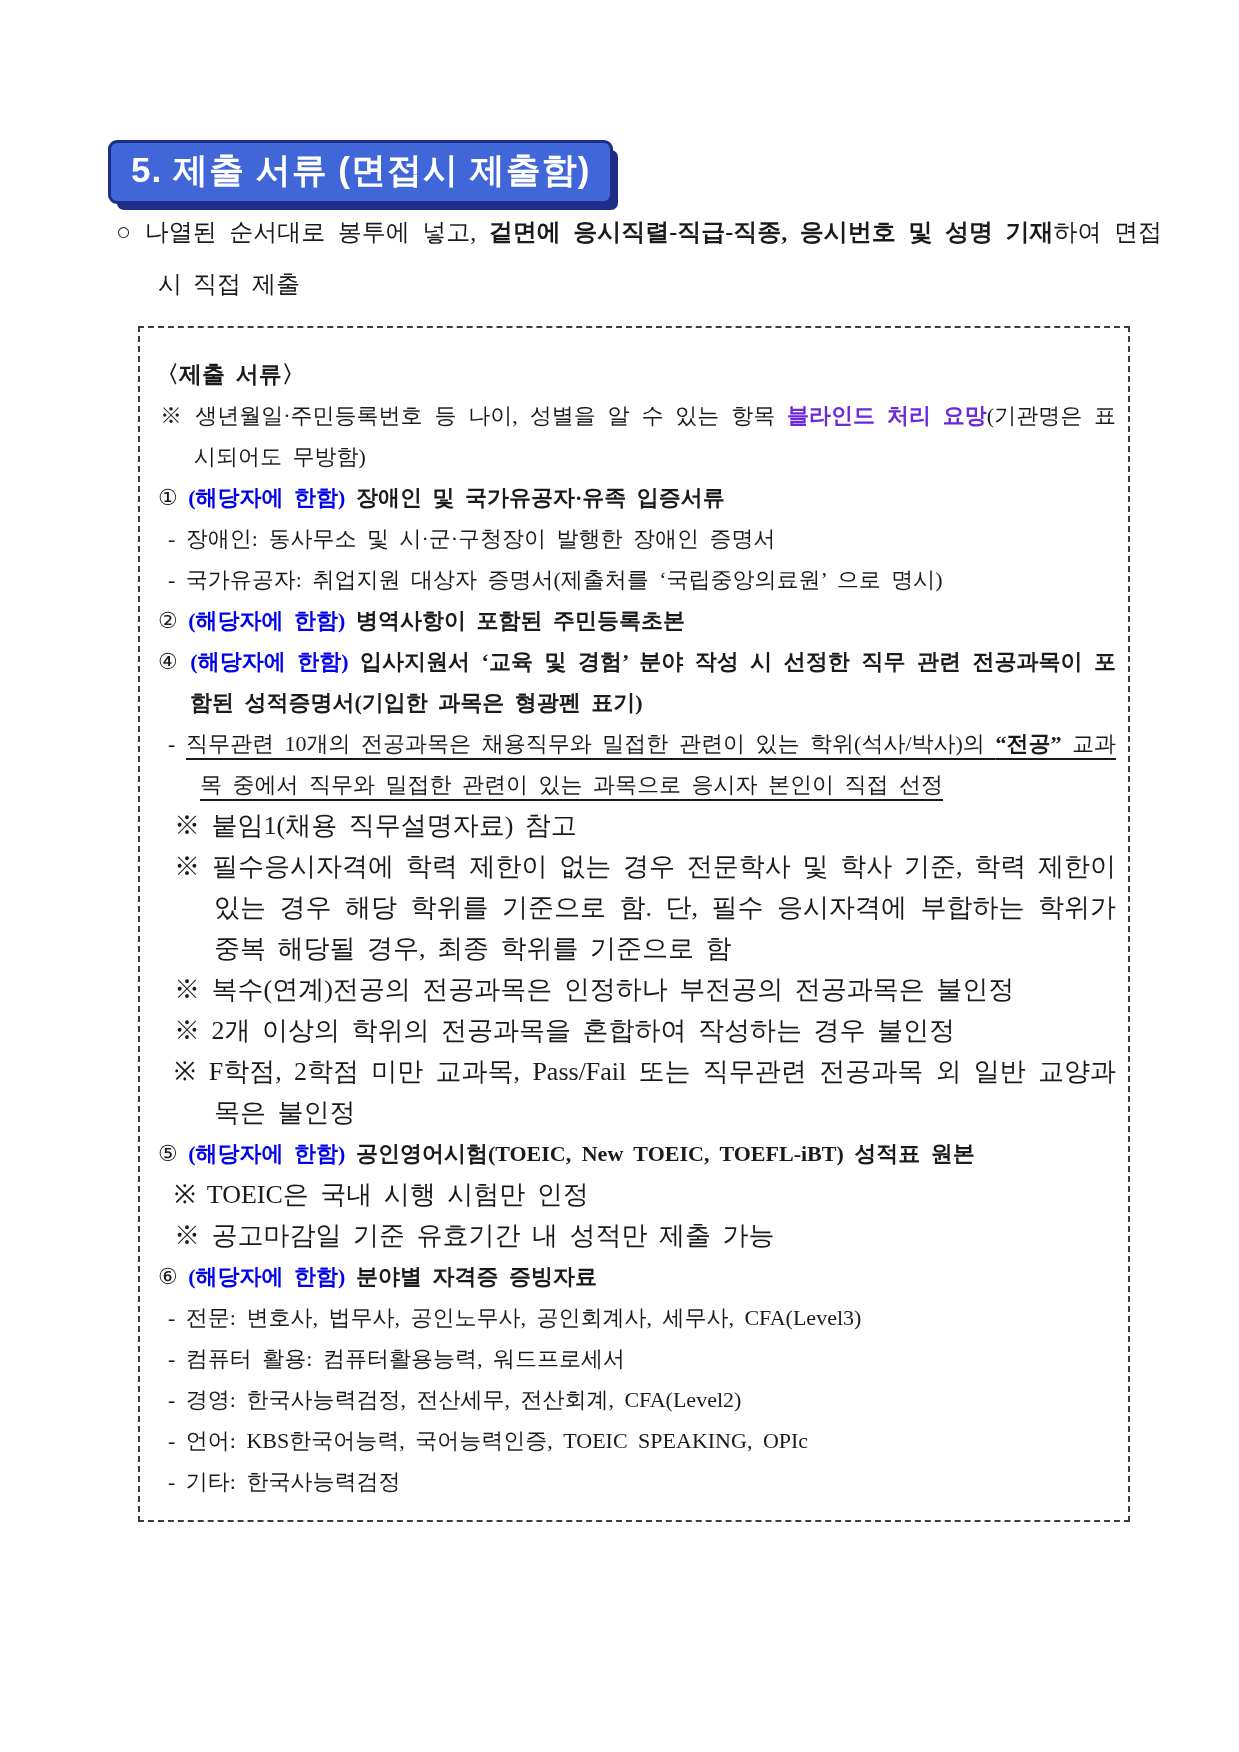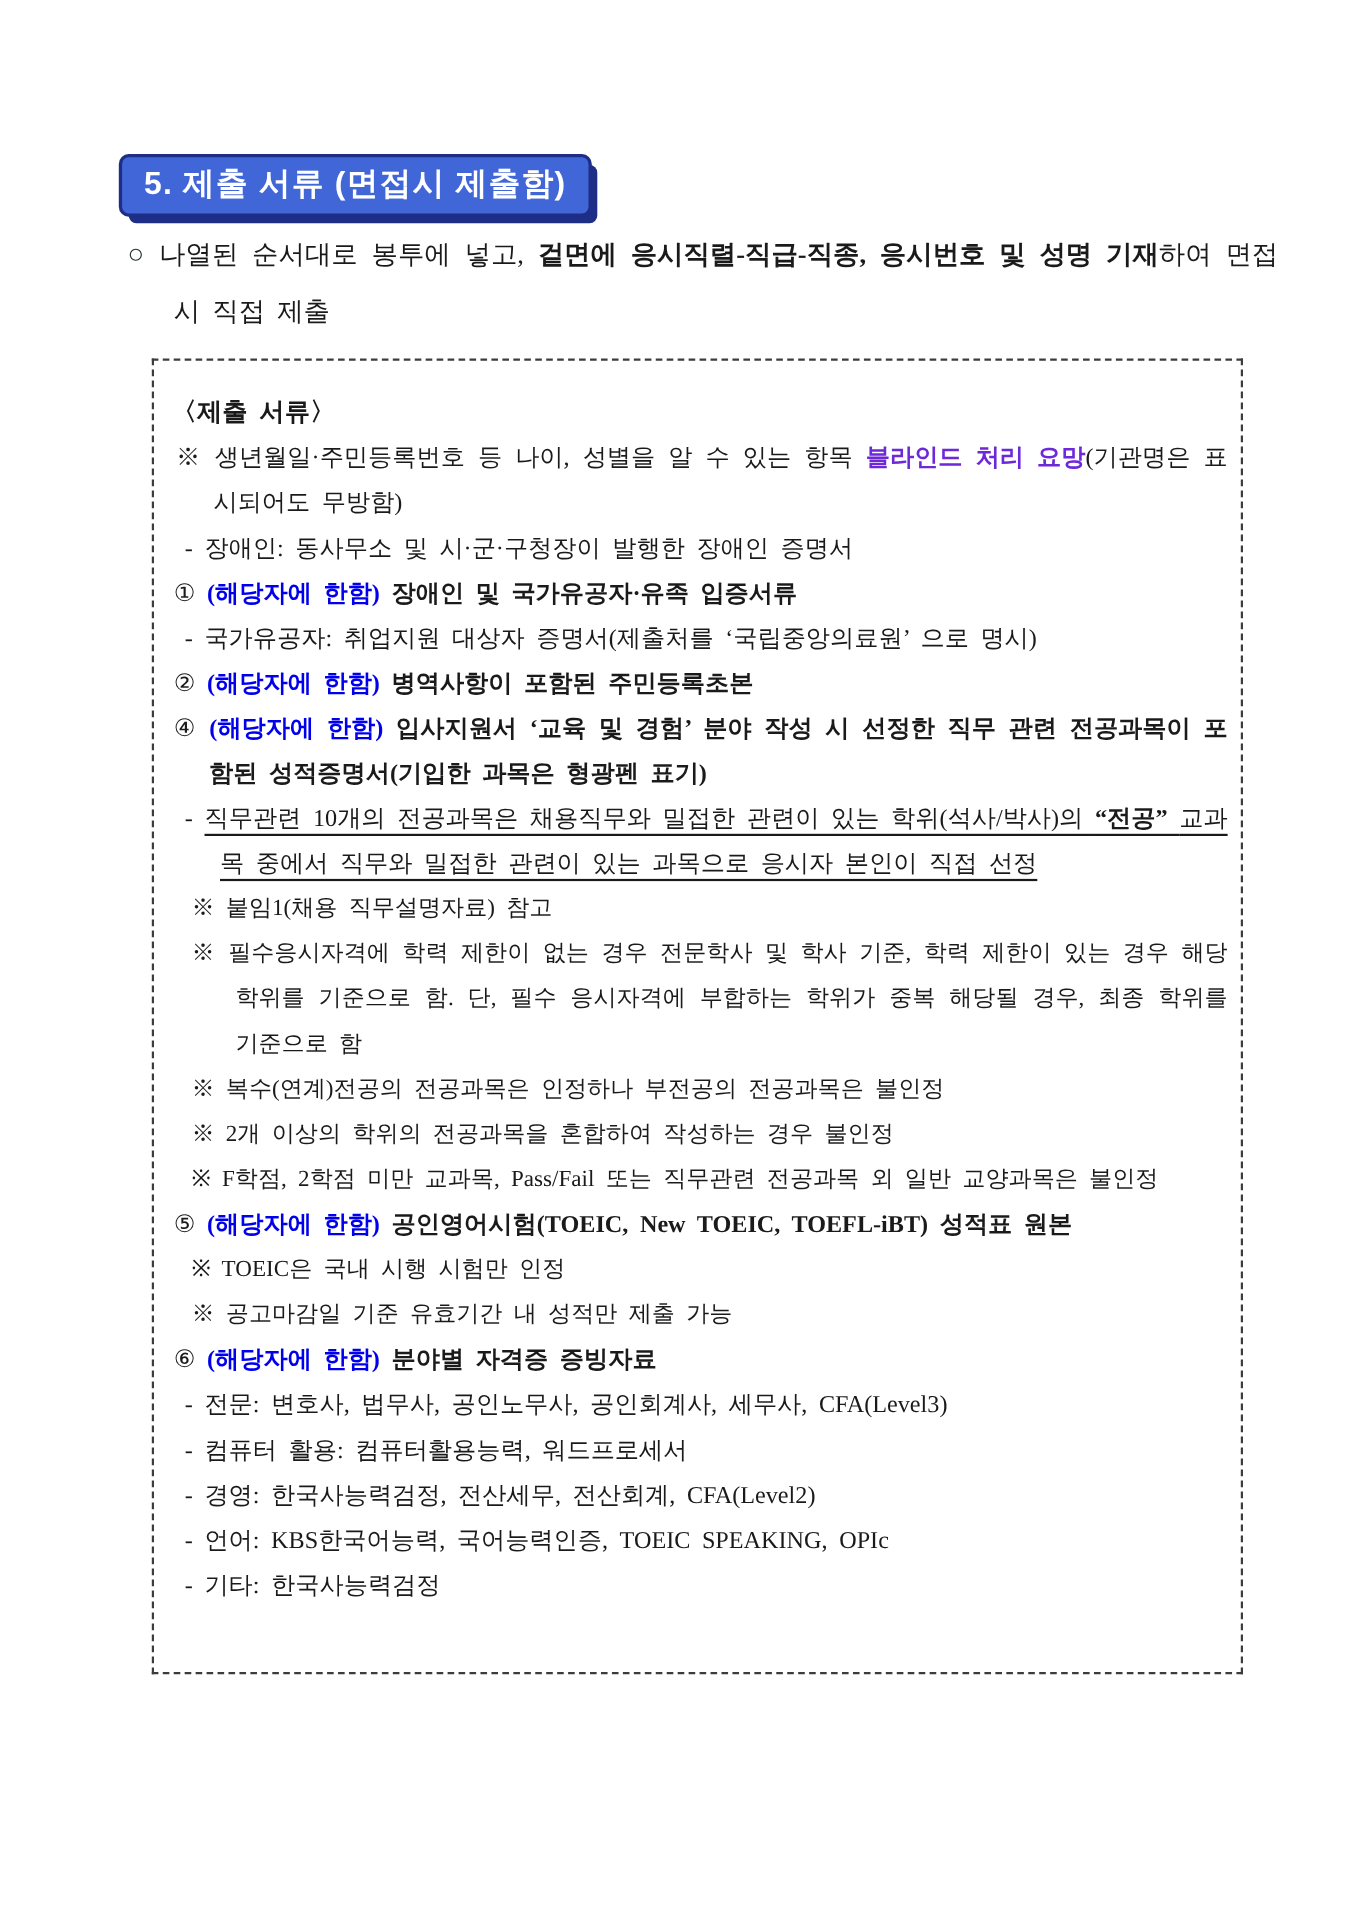--- a/index.html
+++ b/index.html
@@ -7,21 +7,21 @@
     width:1239px;height:1752px;position:relative;background:#ffffff;
     font-family:"Liberation Serif","DejaVu Serif",serif;color:#1a1a1a;
   }
   
   .title-badge{
     position:absolute;left:108px;top:140px;
     background:#4166d8;border:3px solid #1e2d86;border-radius:9px;
     box-shadow:7px 8px 0 -2px #1e2d86;
     padding:4px 20px 7px 20px;
     font-family:"Liberation Sans","DejaVu Sans",sans-serif;
-    font-weight:bold;font-size:29px;color:#ffffff;letter-spacing:1px;
+    font-weight:bold;font-size:35px;color:#ffffff;letter-spacing:1px;
     white-space:nowrap;
   }
   
   .intro{
     position:absolute;left:116px;top:206px;width:1004px;
     font-size:24px;line-height:52px;text-align:justify;
     padding-left:42px;text-indent:-42px;word-spacing:5px;
   }
   .intro .bullet{font-size:25px;color:#23322a;margin-right:12px;}
   
@@ -30,43 +30,43 @@
     border:2px dashed #3c3c3c;box-sizing:border-box;
     padding:26px 12px 10px 10px;overflow:hidden;
   }
   .line{
     font-size:22px;line-height:41px;text-align:justify;word-spacing:5px;
   }
   .l-head{font-weight:bold;padding-left:6px;font-size:23px;}
   .l-note{padding-left:44px;text-indent:-34px;}
   .l-item{padding-left:40px;text-indent:-32px;}
   .l-dash{padding-left:50px;text-indent:-32px;}
-  .l-subnote{padding-left:64px;text-indent:-40px;font-size:21px;}
+  .l-subnote{padding-left:64px;text-indent:-40px;font-size:26px;}
   
   .r-n{}
   .r-b{font-weight:bold;}
   .r-bl{font-weight:bold;color:#0000ec;}
   .r-r{font-weight:bold;color:#6d28d9;}
   .r-u{text-decoration:underline;text-underline-offset:7px;text-decoration-thickness:2px;}
   .r-ub{font-weight:bold;text-decoration:underline;text-underline-offset:7px;text-decoration-thickness:2px;}
 </style>
 </head>
 <body>
 
 <div class="title-badge">5. 제출 서류 (면접시 제출함)</div>
 
 <div class="intro">
   <span class="bullet">○</span><span><span class="r-n">나열된 순서대로 봉투에 넣고, </span><span class="r-b">겉면에 응시직렬-직급-직종, 응시번호 및 성명 기재</span><span class="r-n">하여 면접 시 직접 제출</span></span>
 </div>
 
 <div class="doc-box">
     <div class="line l-head"><span class="r-b">〈제출 서류〉</span></div>
     <div class="line l-note"><span class="r-n">※ 생년월일·주민등록번호 등 나이, 성별을 알 수 있는 항목 </span><span class="r-r">블라인드 처리 요망</span><span class="r-n">(기관명은 표시되어도 무방함)</span></div>
+    <div class="line l-item"><span class="r-n">① </span><span class="r-bl">(해당자에 한함)</span><span class="r-n"> </span><span class="r-b">장애인 및 국가유공자·유족 입증서류</span></div>
     <div class="line l-dash"><span class="r-n">- 장애인: 동사무소 및 시·군·구청장이 발행한 장애인 증명서</span></div>
-    <div class="line l-item"><span class="r-n">① </span><span class="r-bl">(해당자에 한함)</span><span class="r-n"> </span><span class="r-b">장애인 및 국가유공자·유족 입증서류</span></div>
     <div class="line l-dash"><span class="r-n">- 국가유공자: 취업지원 대상자 증명서(제출처를 ‘국립중앙의료원’ 으로 명시)</span></div>
     <div class="line l-item"><span class="r-n">② </span><span class="r-bl">(해당자에 한함)</span><span class="r-n"> </span><span class="r-b">병역사항이 포함된 주민등록초본</span></div>
     <div class="line l-item"><span class="r-n">④ </span><span class="r-bl">(해당자에 한함)</span><span class="r-n"> </span><span class="r-b">입사지원서 ‘교육 및 경험’ 분야 작성 시 선정한 직무 관련 전공과목이 포함된 성적증명서(기입한 과목은 형광펜 표기)</span></div>
     <div class="line l-dash"><span class="r-n">- </span><span class="r-u">직무관련 10개의 전공과목은 채용직무와 밀접한 관련이 있는 학위(석사/박사)의 </span><span class="r-ub">“전공” </span><span class="r-u">교과목 중에서 직무와 밀접한 관련이 있는 과목으로 응시자 본인이 직접 선정</span></div>
     <div class="line l-subnote"><span class="r-n">※ 붙임1(채용 직무설명자료) 참고</span></div>
     <div class="line l-subnote"><span class="r-n">※ 필수응시자격에 학력 제한이 없는 경우 전문학사 및 학사 기준, 학력 제한이 있는 경우 해당 학위를 기준으로 함. 단, 필수 응시자격에 부합하는 학위가 중복 해당될 경우, 최종 학위를 기준으로 함</span></div>
     <div class="line l-subnote"><span class="r-n">※ 복수(연계)전공의 전공과목은 인정하나 부전공의 전공과목은 불인정</span></div>
     <div class="line l-subnote"><span class="r-n">※ 2개 이상의 학위의 전공과목을 혼합하여 작성하는 경우 불인정</span></div>
     <div class="line l-subnote"><span class="r-n">※ F학점, 2학점 미만 교과목, Pass/Fail 또는 직무관련 전공과목 외 일반 교양과목은 불인정</span></div>
     <div class="line l-item"><span class="r-n">⑤ </span><span class="r-bl">(해당자에 한함)</span><span class="r-n"> </span><span class="r-b">공인영어시험(TOEIC, New TOEIC, TOEFL-iBT) 성적표 원본</span></div>

